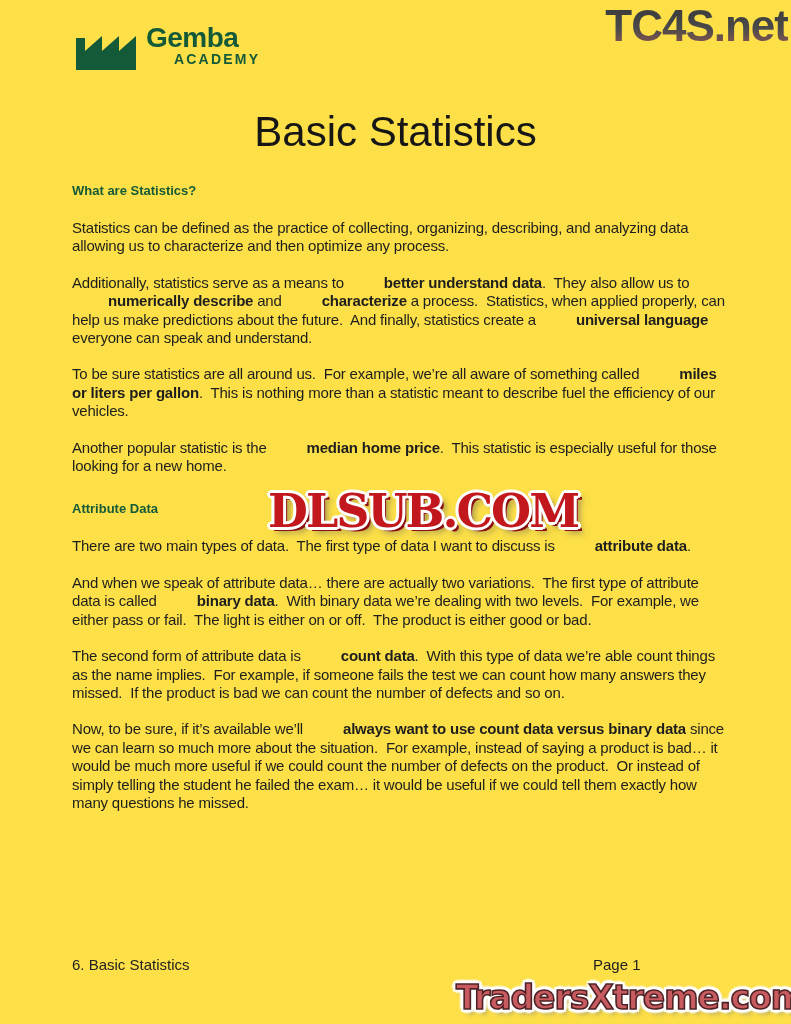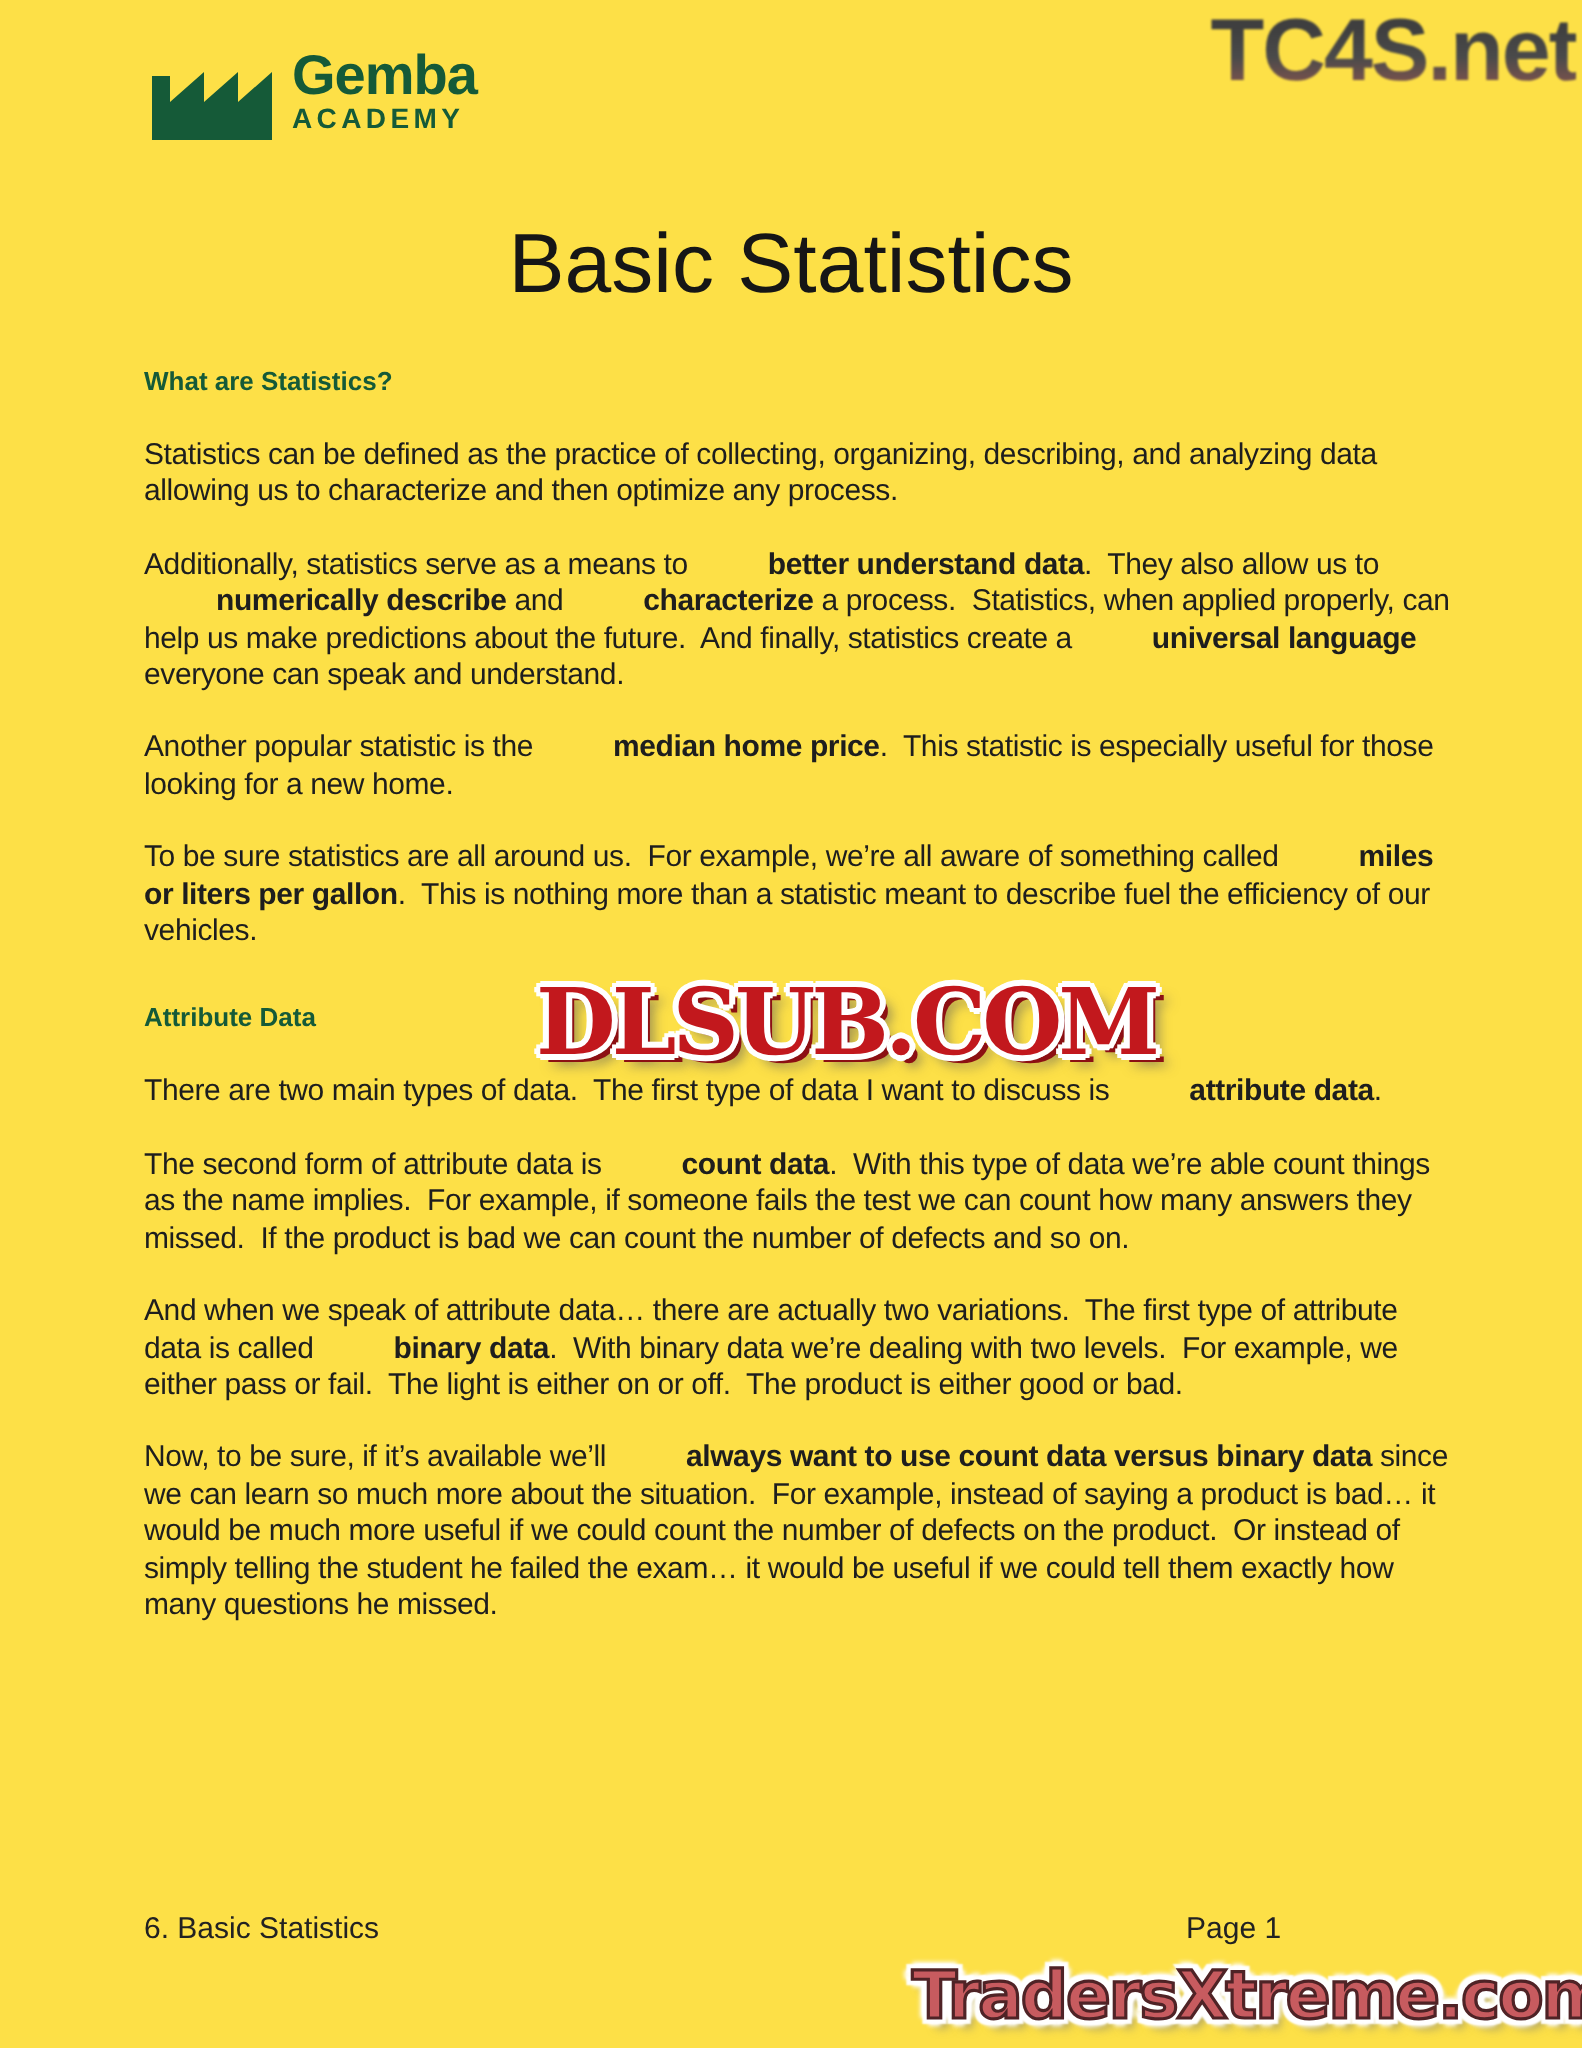--- a/index.html
+++ b/index.html
@@ -12,21 +12,21 @@
   html,body{background:#ffffff;}
   body{font-family:"Liberation Sans",sans-serif;}
   .page{
     position:relative;width:791px;height:1024px;margin:0 auto;
     background:#fde047;overflow:hidden;
   }
   
   .logo{position:absolute;left:75px;top:24px;display:flex;align-items:flex-start;gap:7px;}
   .logo svg{display:block;margin-top:4px;}
   .logo-name{font-size:28px;font-weight:bold;color:var(--green);line-height:27px;letter-spacing:-0.5px;}
-  .logo-sub{font-size:14px;font-weight:bold;color:var(--green);letter-spacing:2.2px;line-height:16px;}
+  .logo-sub{font-size:14px;font-weight:bold;color:var(--green);letter-spacing:2.2px;line-height:16px;margin-left:28px;}
   
   .wm-top{
     position:absolute;top:2px;right:3px;
     font-size:44px;font-weight:bold;letter-spacing:-1px;line-height:48px;
     background:linear-gradient(180deg,#3f3f3f 25%,#4a4a4a 55%,#8a564e 92%);
     -webkit-background-clip:text;background-clip:text;color:transparent;
     filter:blur(.4px);
   }
   .wm-mid{
     position:absolute;left:268px;top:487px;
@@ -77,26 +77,26 @@
   </div>
 
   <div class="wm-top">TC4S.net</div>
 
   <h1 class="title">Basic Statistics</h1>
 
   <main class="content" id="content">
       <h2>What are Statistics?</h2>
       <p><span>Statistics can be defined as the practice of collecting, organizing, describing, and analyzing data allowing us to characterize and then optimize any process.</span></p>
       <p><span>Additionally, statistics serve as a means to </span><span class="b">better understand data</span><span>.  They also allow us to </span><span class="b">numerically describe</span><span> and </span><span class="b">characterize</span><span> a process.  Statistics, when applied properly, can help us make predictions about the future.  And finally, statistics create a </span><span class="b">universal language</span><span> everyone can speak and understand.</span></p>
+      <p><span>To be sure statistics are all around us.  For example, we’re all aware of something called </span><span class="b">miles or liters per gallon</span><span>.  This is nothing more than a statistic meant to describe fuel the efficiency of our vehicles.</span></p>
       <p><span>Another popular statistic is the </span><span class="b">median home price</span><span>.  This statistic is especially useful for those looking for a new home.</span></p>
-      <p><span>To be sure statistics are all around us.  For example, we’re all aware of something called </span><span class="b">miles or liters per gallon</span><span>.  This is nothing more than a statistic meant to describe fuel the efficiency of our vehicles.</span></p>
       <h2 style="margin-top: 22px;">Attribute Data</h2>
       <p><span>There are two main types of data.  The first type of data I want to discuss is </span><span class="b">attribute data</span><span>.</span></p>
+      <p><span>And when we speak of attribute data… there are actually two variations.  The first type of attribute data is called </span><span class="b">binary data</span><span>.  With binary data we’re dealing with two levels.  For example, we either pass or fail.  The light is either on or off.  The product is either good or bad.</span></p>
       <p><span>The second form of attribute data is </span><span class="b">count data</span><span>.  With this type of data we’re able count things as the name implies.  For example, if someone fails the test we can count how many answers they missed.  If the product is bad we can count the number of defects and so on.</span></p>
-      <p><span>And when we speak of attribute data… there are actually two variations.  The first type of attribute data is called </span><span class="b">binary data</span><span>.  With binary data we’re dealing with two levels.  For example, we either pass or fail.  The light is either on or off.  The product is either good or bad.</span></p>
       <p><span>Now, to be sure, if it’s available we’ll </span><span class="b">always want to use count data versus binary data</span><span> since we can learn so much more about the situation.  For example, instead of saying a product is bad… it would be much more useful if we could count the number of defects on the product.  Or instead of simply telling the student he failed the exam… it would be useful if we could tell them exactly how many questions he missed.</span></p>
     </main>
 
   <div class="wm-mid">DLSUB.COM</div>
 
   <div class="footer">
     <span>6. Basic Statistics</span>
     <span class="pg">Page 1</span>
   </div>
 

